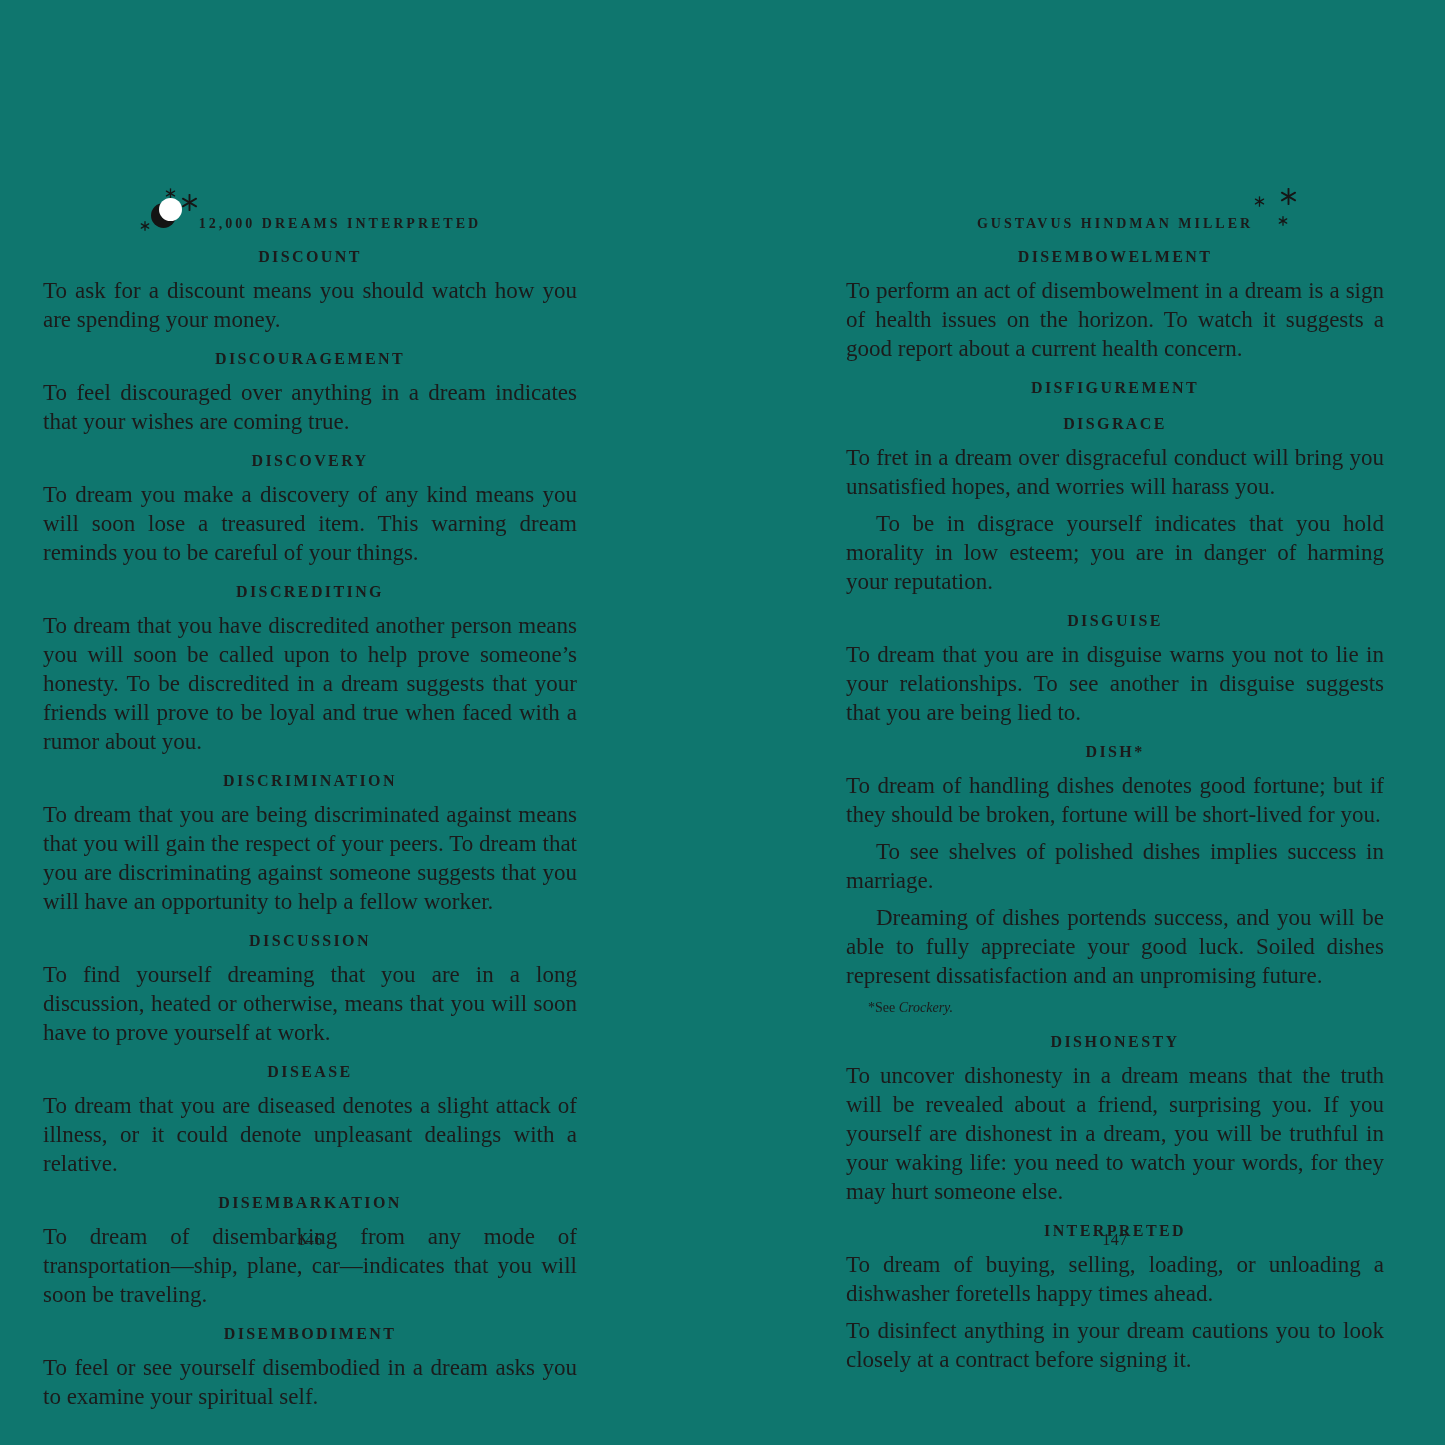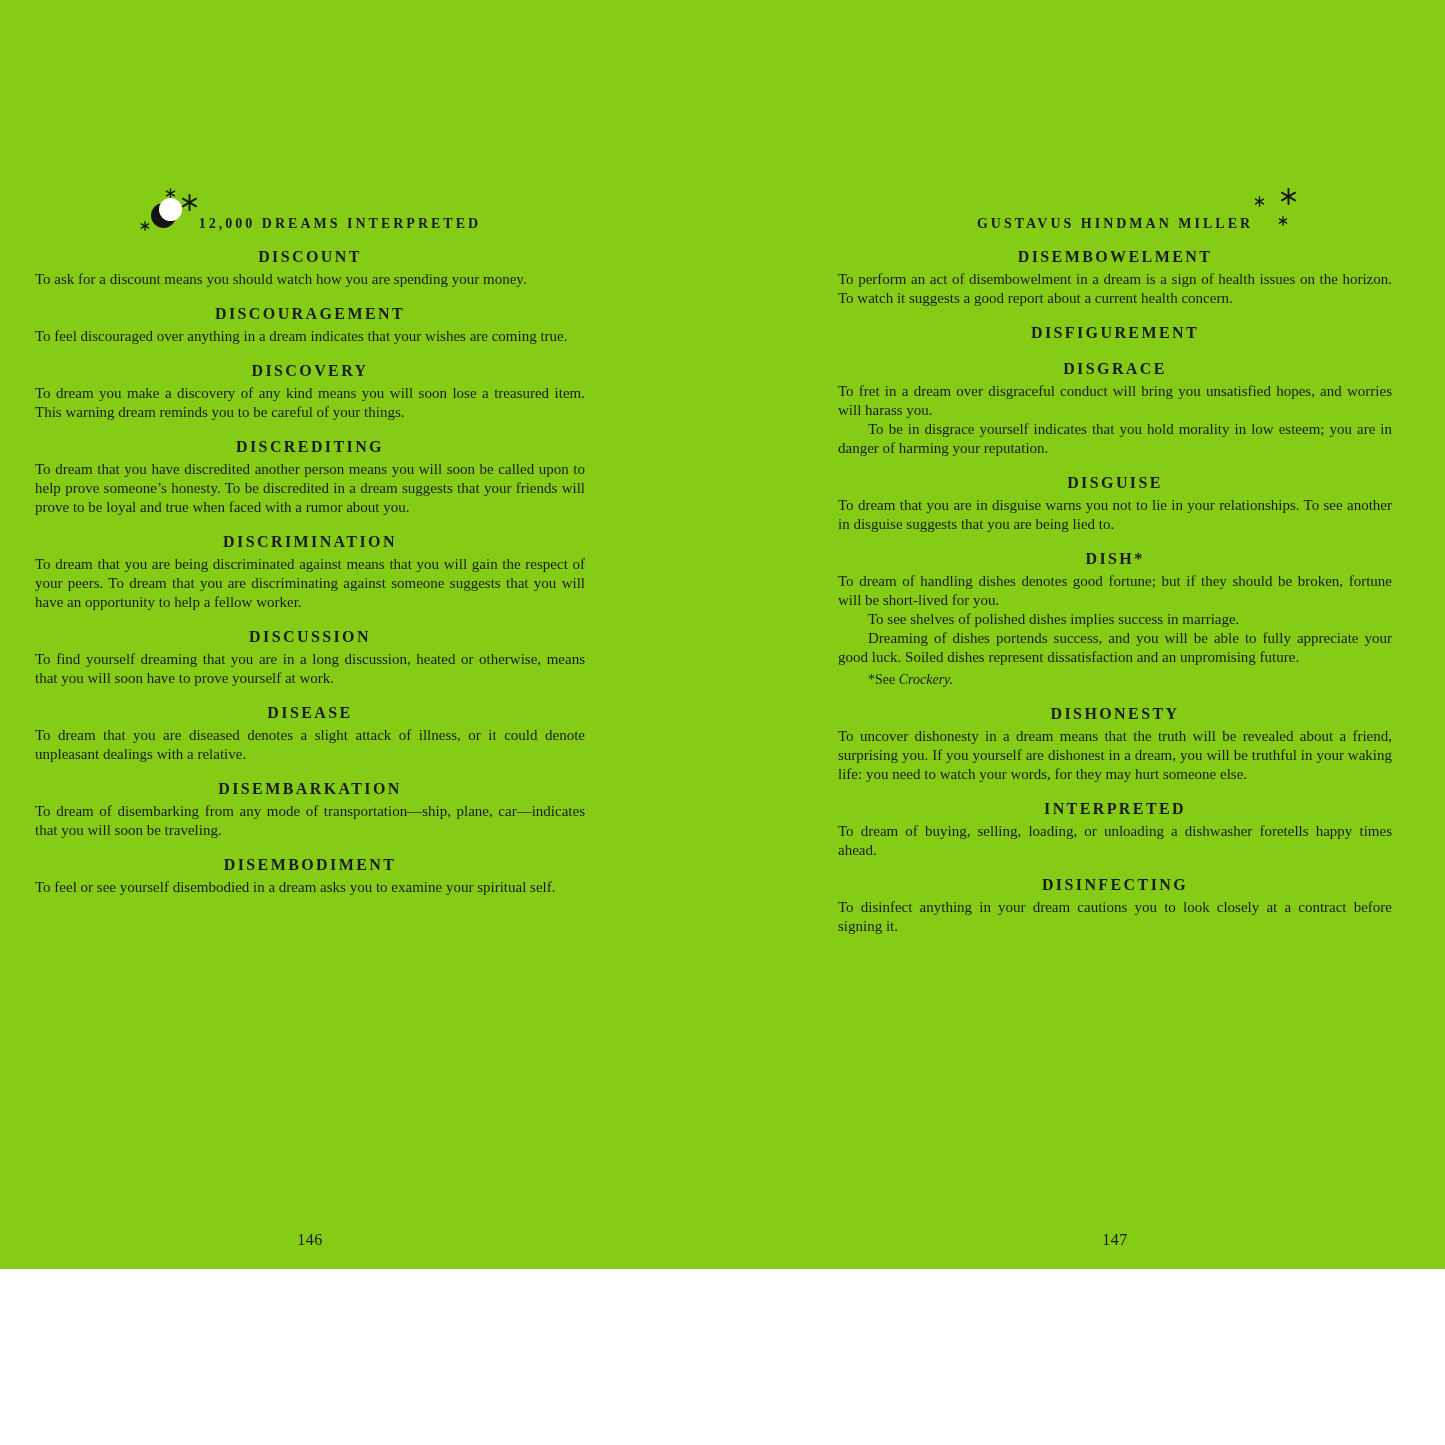--- a/index.html
+++ b/index.html
@@ -1,19 +1,19 @@
 <!DOCTYPE html>
 <html><head>
 <meta charset="utf-8">
 <style>
   html,body { margin:0; padding:0; background:#ffffff; }
   .sheet {
     position:relative;
-    width:1445px; height:1269px;
-    background:#84cc16;
+    width:1445px; height:1445px;
+    background:#0f766e;
     color:#1b1b1b;
     font-family:"Liberation Serif","DejaVu Serif",serif;
     overflow:hidden;
   }
   .page { position:absolute; top:0; height:1445px; }
   .page.left  { left:35px;  width:550px; }
   .page.right { left:838px; width:554px; }
 
   
   .running-head {
@@ -53,23 +53,23 @@
   .entries { margin-top:2px; }
   .term {
     margin:13px 0 2px 0;
     text-align:center;
     font-size:16px;
     font-weight:700;
     letter-spacing:2.4px;
     line-height:23px;
   }
   .entry p {
-    margin:0;
-    font-size:15px;
-    line-height:19px;
+    margin:8px;
+    font-size:23px;
+    line-height:29px;
     text-align:justify;
   }
   .entry p + p { text-indent:30px; }
   .footnote {
     margin:3px 0 0 0 !important;
     font-size:14px !important;
     line-height:19px !important;
     text-align:left !important;
   }
   .footnote i { font-style:italic; }
@@ -227,21 +227,20 @@
       </section>
       <section class="entry">
         <h2 class="term">DISHONESTY</h2>
         <p>To uncover dishonesty in a dream means that the truth will be revealed about a friend, surprising you. If you yourself are dishonest in a dream, you will be truthful in your waking life: you need to watch your words, for they may hurt someone else.</p>
       </section>
       <section class="entry">
         <h2 class="term">INTERPRETED</h2>
         <p>To dream of buying, selling, loading, or unloading a dishwasher foretells happy times ahead.</p>
       </section>
       <section class="entry">
-        <h2 class="term">DISINFECTING</h2>
         <p>To disinfect anything in your dream cautions you to look closely at a contract before signing it.</p>
       </section>
     </div>
 
     <div class="page-number">147</div>
   </div>
 
 </div>
 
 </body></html>

